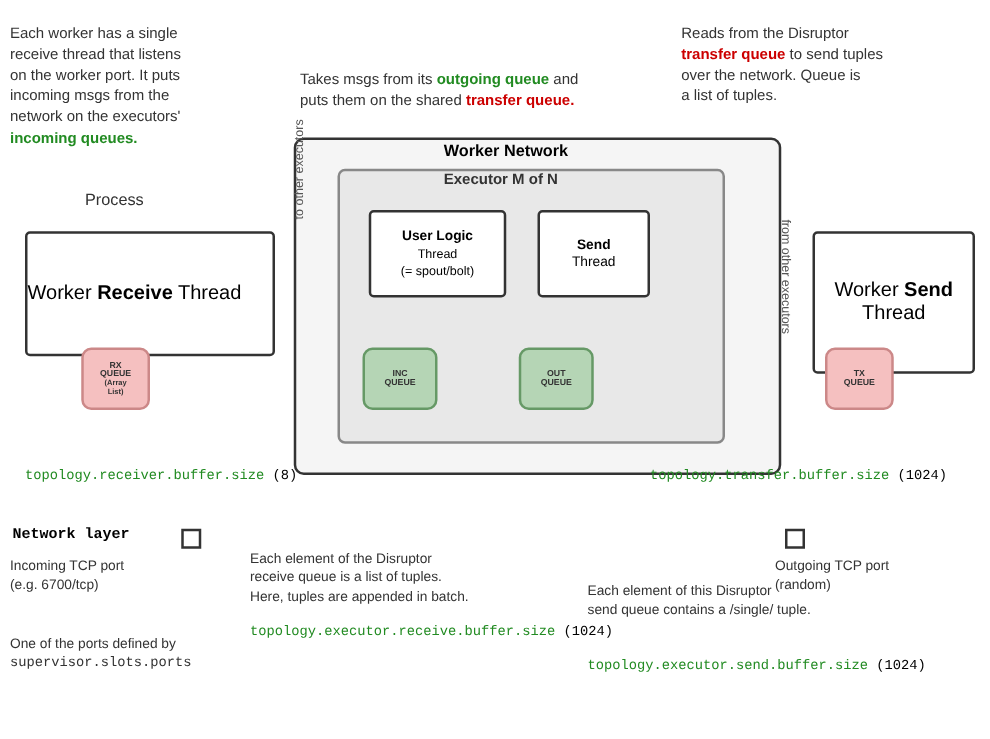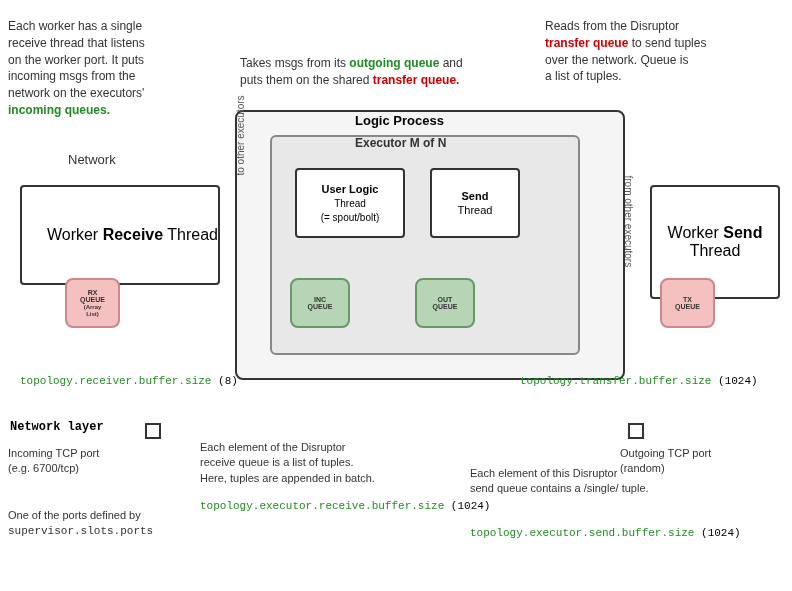--- a/index.html
+++ b/index.html
@@ -128,21 +128,21 @@
       top: 185px;
       left: 20px;
       width: 200px;
       height: 100px;
       border: 2px solid #333;
       border-radius: 4px;
       background: #fff;
       text-align: center;
       display: flex;
       align-items: center;
-      justify-content: flex-end;
+      justify-content: flex-start;
     }
 
     
     .worker-send-box {
       position: absolute;
       top: 185px;
       left: 650px;
       width: 130px;
       height: 114px;
       border: 2px solid #333;
@@ -353,21 +353,21 @@
   <line x1="153" y1="423" x2="153" y2="395" stroke="#333" stroke-width="1.5" marker-end="url(#arrowhead)"></line>
 
   <line x1="636" y1="423" x2="636" y2="395" stroke="#333" stroke-width="1.5" marker-end="url(#arrowhead)"></line>
 
   <path d="M 160,195 Q 80,185 75,188" stroke="#888" stroke-width="1.5" fill="none" marker-end="url(#arrowhead-gray)"></path>
 </svg>
 
 <div class="page">
 
   <div class="worker-process-box"></div>
-  <div class="worker-process-title">Logic Process</div>
+  <div class="worker-process-title">Worker Network</div>
 
   <div class="executor-box"></div>
   <div class="executor-title">
     <span style="font-weight:bold; font-family:Arial; font-size:12px;">Executor M of N</span>
   </div>
 
   <div class="user-logic-box">
     <div class="user-logic-text">
       <span>User Logic</span><br>
       <span class="sub">Thread<br>(= spout/bolt)</span>
@@ -427,21 +427,21 @@
     <span class="green-text">incoming queues.</span>
   </div>
 
   <div class="annotation" style="top:18px; left:545px; width:240px;">
     Reads from the Disruptor<br>
     <span class="red-text">transfer queue</span> to send tuples<br>
     over the network. Queue is<br>
     a list of tuples.
   </div>
 
-  <div class="incoming-label">Network</div>
+  <div class="incoming-label">Process</div>
 
   <div class="network-label">
     <strong>Network layer</strong>
   </div>
 
   <div class="network-square-left"></div>
   <div class="network-square-right"></div>
 
   <div class="annotation" style="top:446px; left:8px; font-size:11px;">
     <span>Incoming TCP port<br>(e.g. 6700/tcp)</span>

